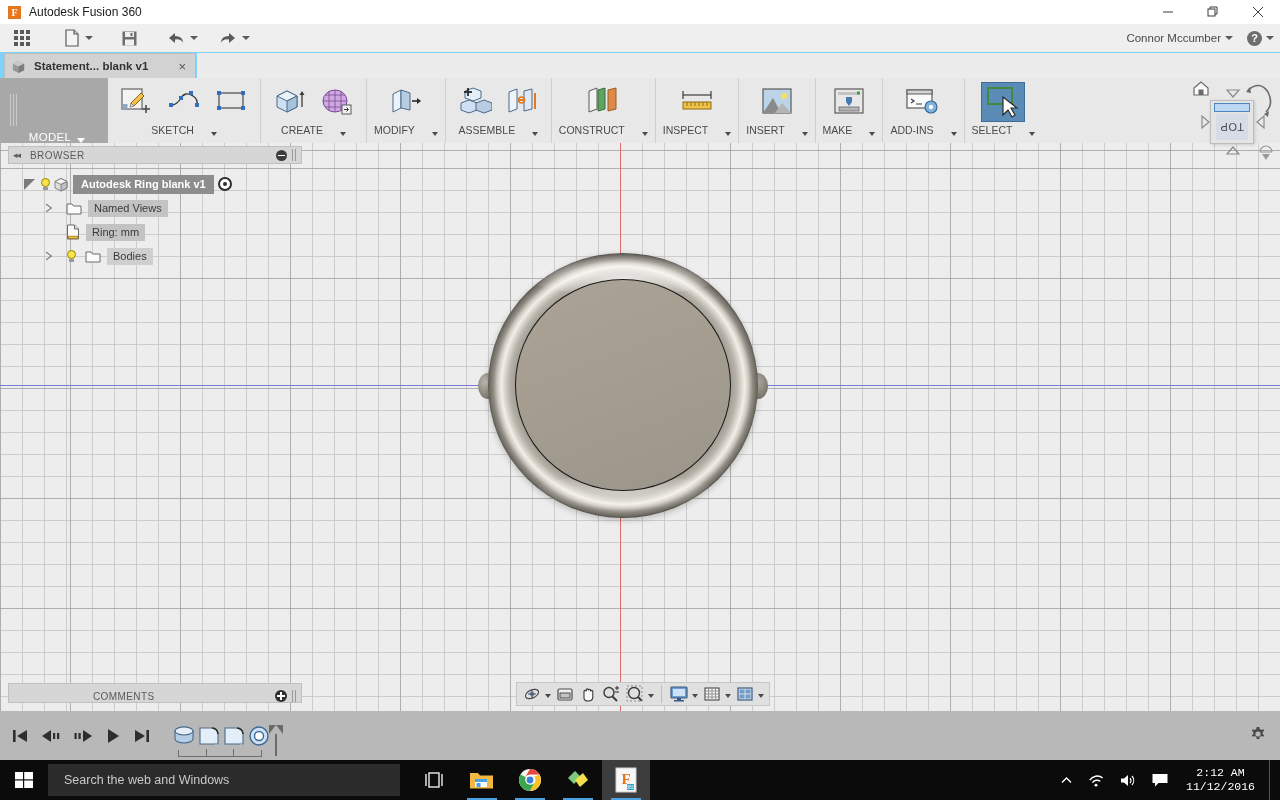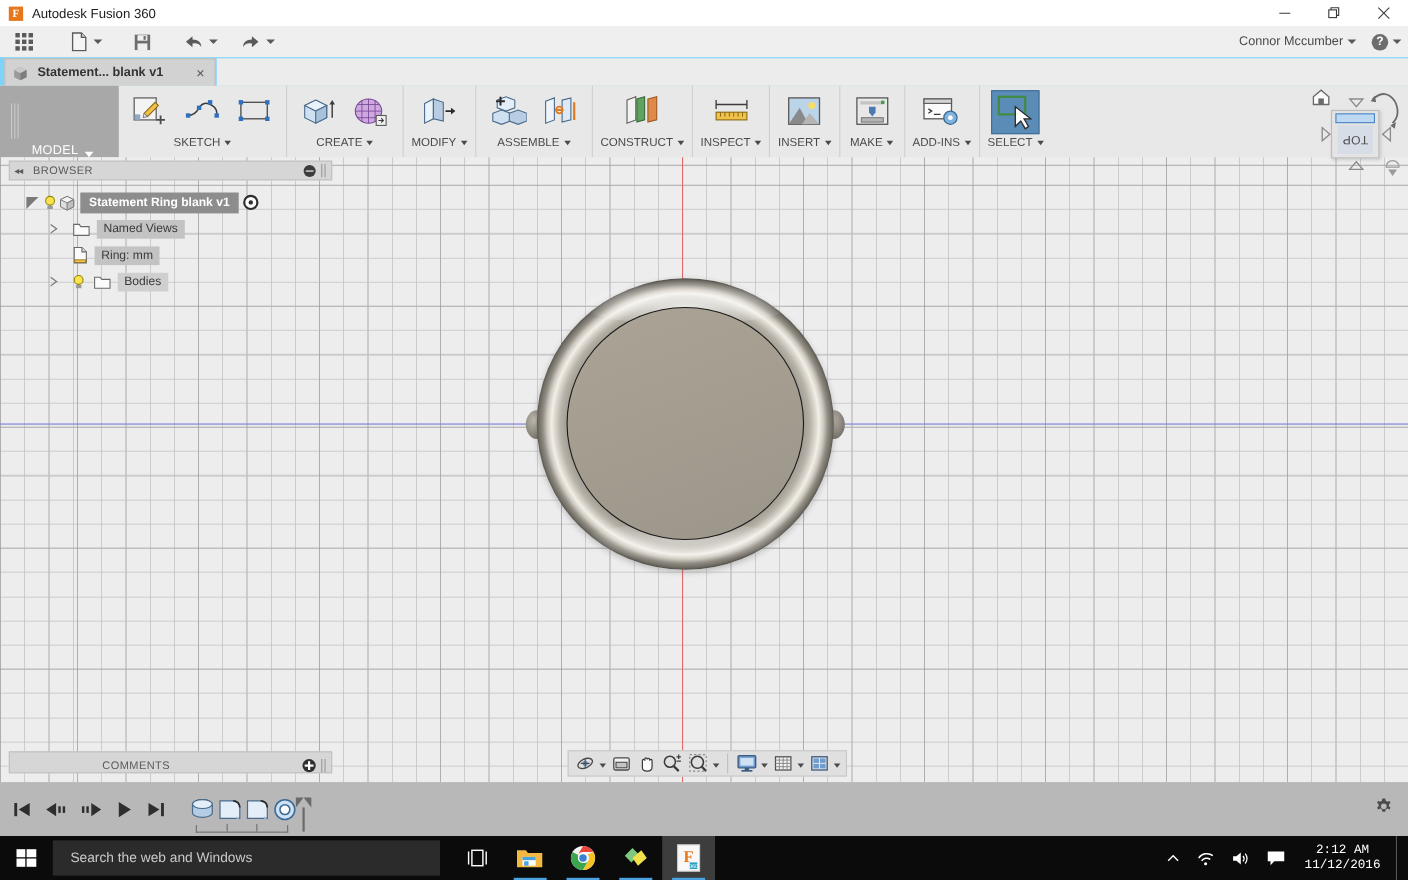--- a/index.html
+++ b/index.html
@@ -73,21 +73,21 @@
   .ws-grip i { position: absolute; top: 0; width: 1px; height: 32px; background: #c9c9c9; }
   .ws-label { font-size: 11.5px; color: #ffffff; letter-spacing: .3px; margin-left: 6px; }
   .ws-caret { width: 0; height: 0; border-left: 4px solid transparent; border-right: 4px solid transparent; border-top: 5px solid #ffffff; margin-left: 6px; margin-top: 2px; }
 
   .rib-group { display: flex; flex-direction: column; align-items: center; justify-content: flex-start;
     padding: 4px 7px 0 7px; border-right: 1px solid #cfcfcf; }
   .rib-group:last-child { border-right: none; }
   .rib-icons { display: flex; align-items: flex-start; gap: 3px; height: 40px; }
   .rib-btn { width: 44px; height: 40px; display: flex; align-items: center; justify-content: center; }
   .rib-btn.active { background: #5b8cb8; border: 1px solid #3f6d95; }
-  .rib-caption { font-size: 10.5px; color: #4a4a4a; display: flex; align-items: center; gap: 4px; margin-top: 2px; white-space: nowrap; }
+  .rib-caption { font-size: 10.5px; color: #4a4a4a; display: flex; align-items: flex-end; gap: 17px; margin-top: 2px; white-space: nowrap; }
   .rib-caret { width: 0; height: 0; border-left: 3.5px solid transparent; border-right: 3.5px solid transparent; border-top: 4px solid #4a4a4a; }
 
   
   .canvas {
     position: absolute; left: 0; top: 143px; width: 1280px; height: 568px;
     background:
       repeating-linear-gradient(to right, rgba(150,150,150,.55) 0 1px, transparent 1px 110px),
       repeating-linear-gradient(to bottom, rgba(150,150,150,.55) 0 1px, transparent 1px 110px),
       repeating-linear-gradient(to right, rgba(190,190,190,.7) 0 1px, transparent 1px 22px),
       repeating-linear-gradient(to bottom, rgba(190,190,190,.7) 0 1px, transparent 1px 22px),
@@ -589,21 +589,21 @@
         </div>
         <div class="bulb">
             <div class="g"></div>
             <div class="s"></div>
           </div>
         <svg class="node-cube" viewBox="0 0 16 15">
           <path d="M2 4.5 L8 1.5 L14 4.5 L14 11 L8 14 L2 11 Z" fill="#dedede" stroke="#7a7a7a" stroke-width=".9"></path>
           <path d="M2 4.5 L8 7.5 L14 4.5 L8 1.5 Z" fill="#f4f4f4" stroke="#7a7a7a" stroke-width=".9"></path>
           <path d="M8 7.5 L14 4.5 L14 11 L8 14 Z" fill="#c0c0c0" stroke="#7a7a7a" stroke-width=".9"></path>
         </svg>
-        <div class="chip chip-root">Statement Ring blank v1</div>
+        <div class="chip chip-root">Autodesk Ring blank v1</div>
         <div class="node-target"></div>
       </div>
 
       <div class="tree-row">
         <div class="tw" style="margin-left:32px">
           <div class="tri-right"></div>
         </div>
         <svg class="folder" viewBox="0 0 16 13" style="margin-left:8px">
           <path d="M1 2 h5 l1.5 2 h7.5 v8 h-14 z" fill="#fbfbfb" stroke="#6a6a6a" stroke-width="1"></path>
         </svg>

